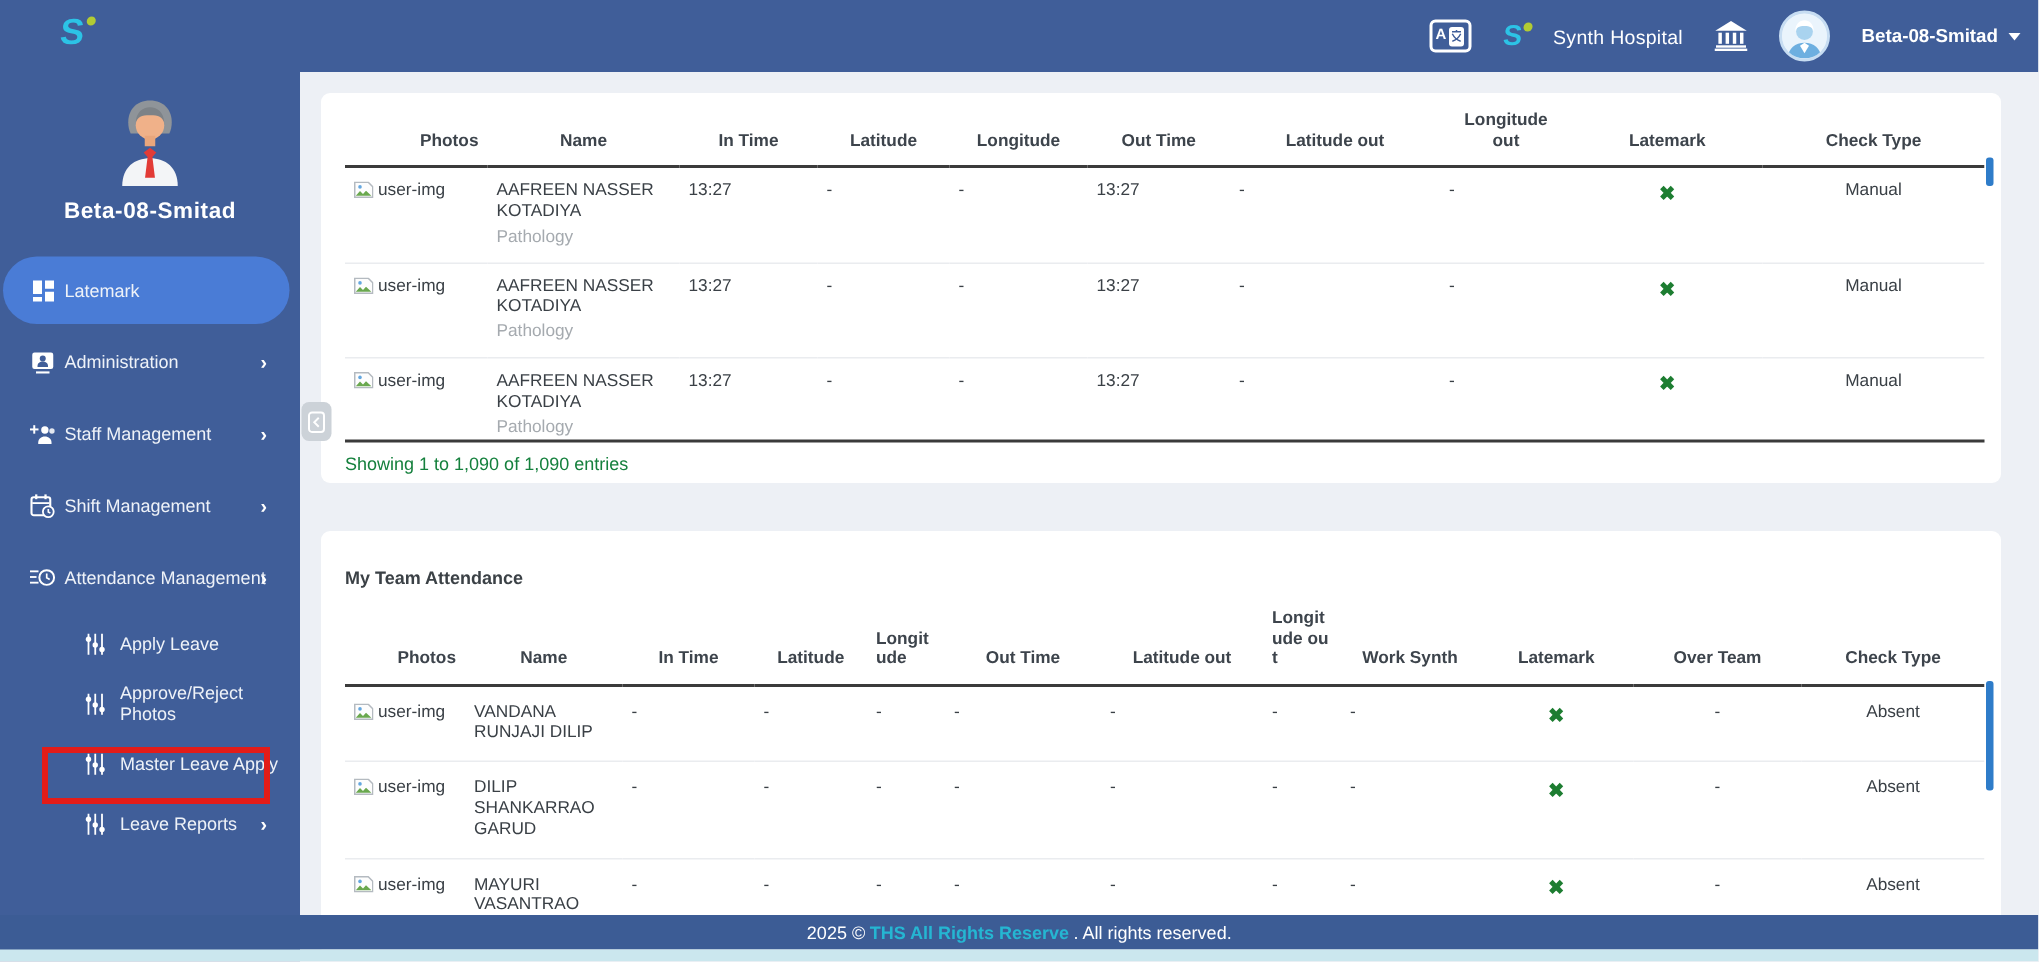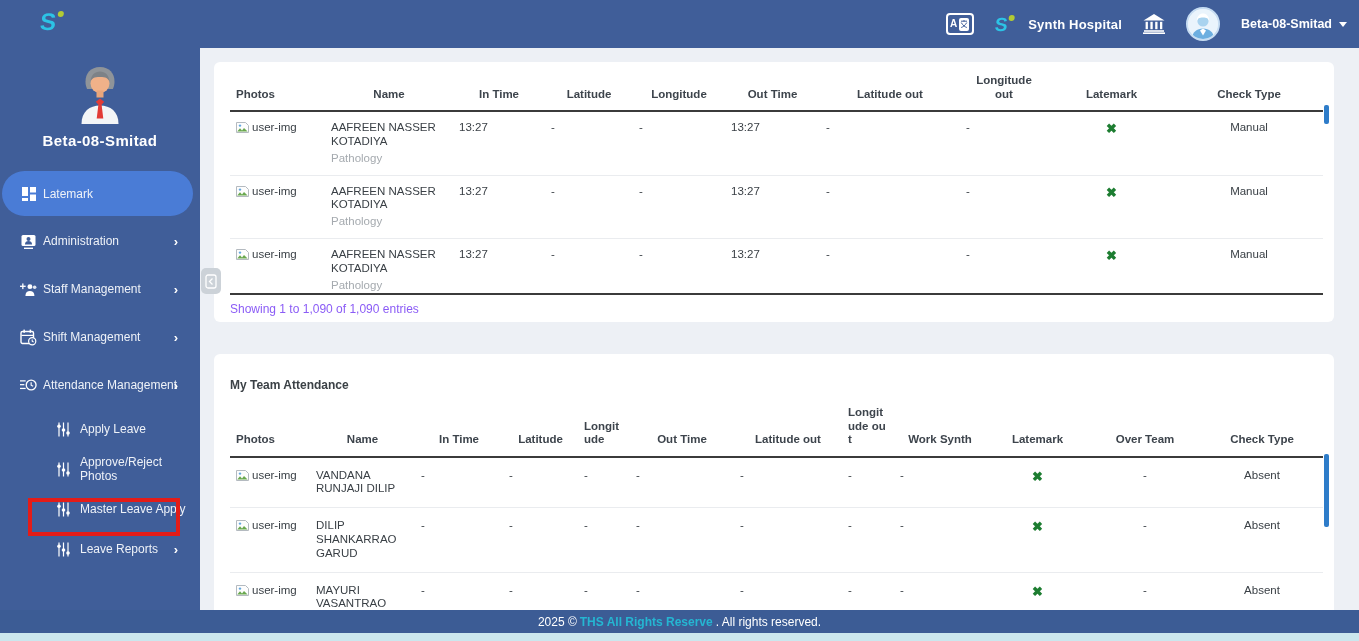--- a/index.html
+++ b/index.html
@@ -8,21 +8,21 @@
 .page{position:relative;width:1359px;height:641px;overflow:hidden;background:#edf0f5}
 
 
 .topbar{position:absolute;left:0;top:0;width:100%;height:48px;background:#405e99;z-index:2}
 .topbar-right{position:absolute;right:12px;top:0;height:48px;display:flex;align-items:center;gap:21px}
 .translate-btn{width:28px;height:22px;border:2px solid #fff;border-radius:4px;display:flex;align-items:center;justify-content:center;gap:2px;cursor:pointer}
 .translate-a{color:#fff;font-size:10px;font-weight:bold;line-height:1}
 .translate-box{width:10px;height:13px;background:#fff;border-radius:2px;display:flex;align-items:center;justify-content:center}
 .brand-s{color:#2cc3e6;font-size:19px;font-weight:bold;position:relative;transform:skewX(-6deg);line-height:1}
 .brand-s .dot,.side-logo .dot{position:absolute;right:-6px;top:0;width:6px;height:6px;border-radius:50%;background:#b2cb33}
-.hospital-name{color:#fff;font-weight:bold;font-size:13px;letter-spacing:.2px}
+.hospital-name{color:#fff;font-weight:normal;font-size:13px;letter-spacing:.2px}
 .tb-avatar{width:34px;height:34px;border-radius:50%;background:#eaf4fc;border:2px solid #c7ddf2;overflow:hidden;cursor:pointer}
 .tb-user{color:#fff;font-size:12.5px;font-weight:bold;display:flex;align-items:center;gap:7px;cursor:pointer}
 .caret-down{width:0;height:0;border-left:4px solid transparent;border-right:4px solid transparent;border-top:5px solid #fff;margin-top:1px}
 
 
 .sidebar{position:absolute;left:0;top:0;width:200px;height:641px;background:#405e99;z-index:3}
 .side-logo{position:absolute;left:40px;top:10px;color:#2cc3e6;font-size:24px;font-weight:bold;transform:skewX(-6deg);line-height:1}
 .side-logo .dot{right:-7px;top:1px}
 .side-avatar{display:block;margin:64px auto 0}
 .side-name{color:#fff;text-align:center;font-weight:bold;font-size:15px;margin-top:8px;letter-spacing:.4px}
@@ -41,30 +41,30 @@
 
 
 .card{position:absolute;background:#fff;border-radius:6px}
 .card1{left:214px;top:62px;width:1120px;height:260px}
 .card2{left:214px;top:354px;width:1120px;height:283px}
 .tscroll{overflow:hidden;margin-left:16px;width:1093px}
 .tscroll1{margin-top:8px;height:225px;border-bottom:2px solid #3b3b3b}
 .tscroll2{margin-top:10px;height:237px}
 table{width:1093px;table-layout:fixed;border-collapse:collapse}
 th{font-size:11.5px;color:#3d444c;font-weight:bold;text-align:center;vertical-align:bottom;padding:4px 6px 9px;border-bottom:2px solid #3b3b3b;line-height:1.18}
-th.left{text-align:left}
+th.left{text-align:right}
 th.brk{word-break:break-all;text-align:left}
 td{font-size:11.5px;color:#3a4046;padding:9px 6px;border-bottom:1px solid #eaecef;vertical-align:top;text-align:left;line-height:1.2}
 .t2 td{padding:11px 6px}
 td.ctr{text-align:center}
 .dep{color:#a5aaaf;margin-top:3px}
 .xmark{color:#1d7d31;font-weight:bold;font-size:13px}
 .photo-cell{white-space:nowrap}
 .photo-cell svg{vertical-align:-2px;margin-right:3px}
-.showing{margin:7px 12px 0 16px;font-size:12px;color:#8b5cf6}
+.showing{margin:7px 12px 0 16px;font-size:12px;color:#15803d}
 .title2{margin:24px 0 0 16px;font-size:12px;font-weight:bold;color:#3b4146}
 .thumb{position:absolute;width:5px;background:#2e7cc9;border-radius:2px;right:5px;cursor:pointer}
 .thumb1{top:43px;height:19px}
 .thumb2{top:100px;height:73px}
 
 
 .footer{position:absolute;left:0;top:610px;width:100%;height:23px;background:#3c5c95;z-index:6;display:flex;align-items:center;justify-content:center;color:#fff;font-size:12px}
 .footer .link{color:#25b6d2;font-weight:bold;margin:0 3px;cursor:pointer}
 .strip{position:absolute;left:0;top:633px;width:100%;height:8px;background:#cbe7ee;z-index:6}
 </style>

